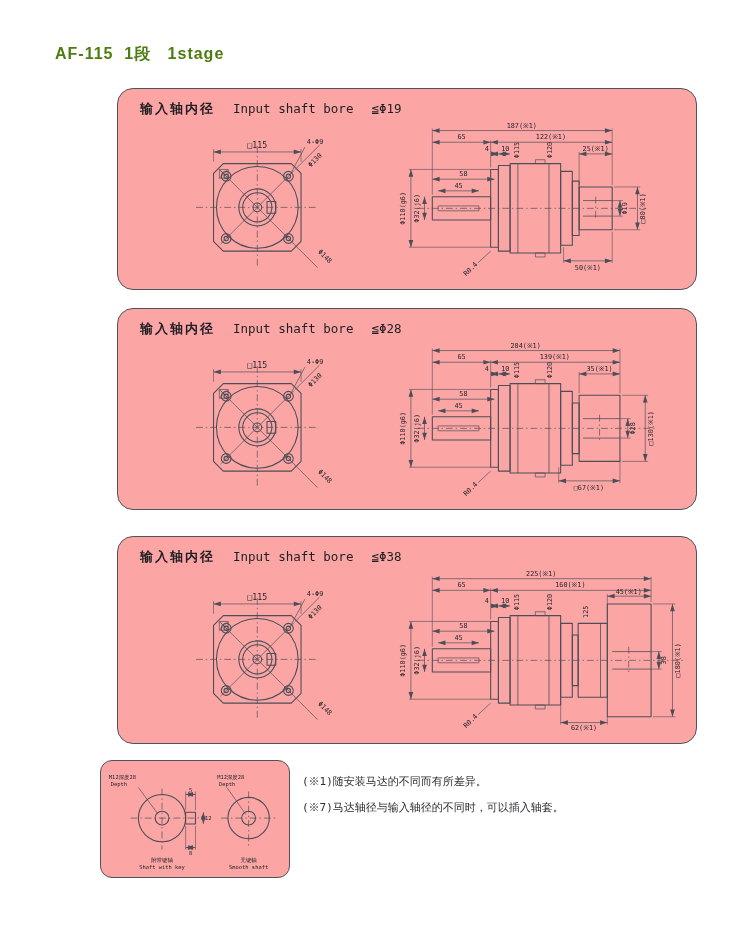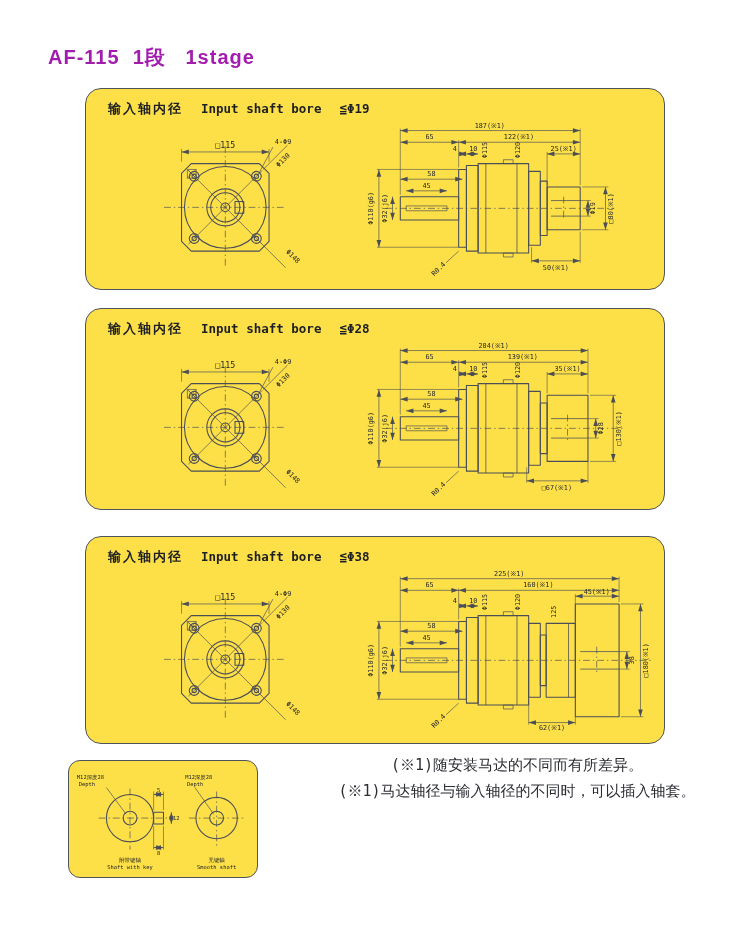--- a/index.html
+++ b/index.html
@@ -4,42 +4,43 @@
 <style>
   html,body{margin:0;padding:0;}
   body{
     position:relative;
     width:750px;height:927px;
     background:#ffffff;
     font-family:"Liberation Sans",sans-serif;
     overflow:hidden;
   }
   .title{
-    position:absolute;left:48px;top:44px;
-    font-size:20px;font-weight:bold;color:#a21caf;
+    position:absolute;left:55px;top:44px;
+    font-size:16px;font-weight:bold;color:#4d7c0f;
     letter-spacing:1px;white-space:pre;
   }
   .panel{
     position:absolute;
-    background:#fde047;
+    background:#fca5a5;
     border:1.6px solid #4f545c;
     border-radius:16px;
     box-sizing:border-box;
+    margin-left:32px;
   }
   .phead{
     position:absolute;top:11px;left:22px;
     display:flex;gap:18px;align-items:baseline;color:#1d1f24;
     white-space:nowrap;
   }
   .phead .cn{font-size:13px;font-weight:600;letter-spacing:2px;}
-  .phead .en,.phead .bore{font-family:"DejaVu Sans Mono",monospace;font-size:12.5px;font-weight:700;}
+  .phead .en,.phead .bore{font-family:"DejaVu Sans Mono",monospace;font-size:12.5px;font-weight:400;}
   .notes{
-    position:absolute;left:302px;top:758px;width:430px;
+    position:absolute;left:302px;top:774px;width:430px;
     font-family:"DejaVu Sans Mono",monospace;
-    font-size:15px;color:#2b2d33;text-align:center;
+    font-size:11px;color:#2b2d33;
   }
   .notes p{margin:0 0 11px 0;line-height:15px;}
   .notes p.gap{margin-top:28px;}
   
   .ln{stroke:#4b4e57;stroke-width:1.1;fill:none;stroke-linejoin:round;}
   .dim{stroke:#4b4e57;stroke-width:0.7;fill:none;}
   .ext{stroke:#4b4e57;stroke-width:0.6;fill:none;}
   .cl{stroke:#4b4e57;stroke-width:0.7;stroke-dasharray:7 3 1.5 3;fill:none;}
   svg text{font-family:"DejaVu Sans Mono",monospace;fill:#23252b;}
   .t7{font-size:7px;}
@@ -429,14 +430,14 @@
       <text class="t5 mid" x="62" y="103">附带键轴</text>
       <text class="t5 mid" x="62" y="110">Shaft with key</text>
       <text class="t5 mid" x="150" y="103">无键轴</text>
       <text class="t5 mid" x="150" y="110">Smooth shaft</text>
     </g>
   </svg>
 </div>
 
 <div class="notes">
   <p>(※1)随安装马达的不同而有所差异。</p>
-  <p>(※1)马达轴径与输入轴径的不同时，可以插入轴套。</p>
+  <p>(※7)马达轴径与输入轴径的不同时，可以插入轴套。</p>
 </div>
 
 </body></html>

